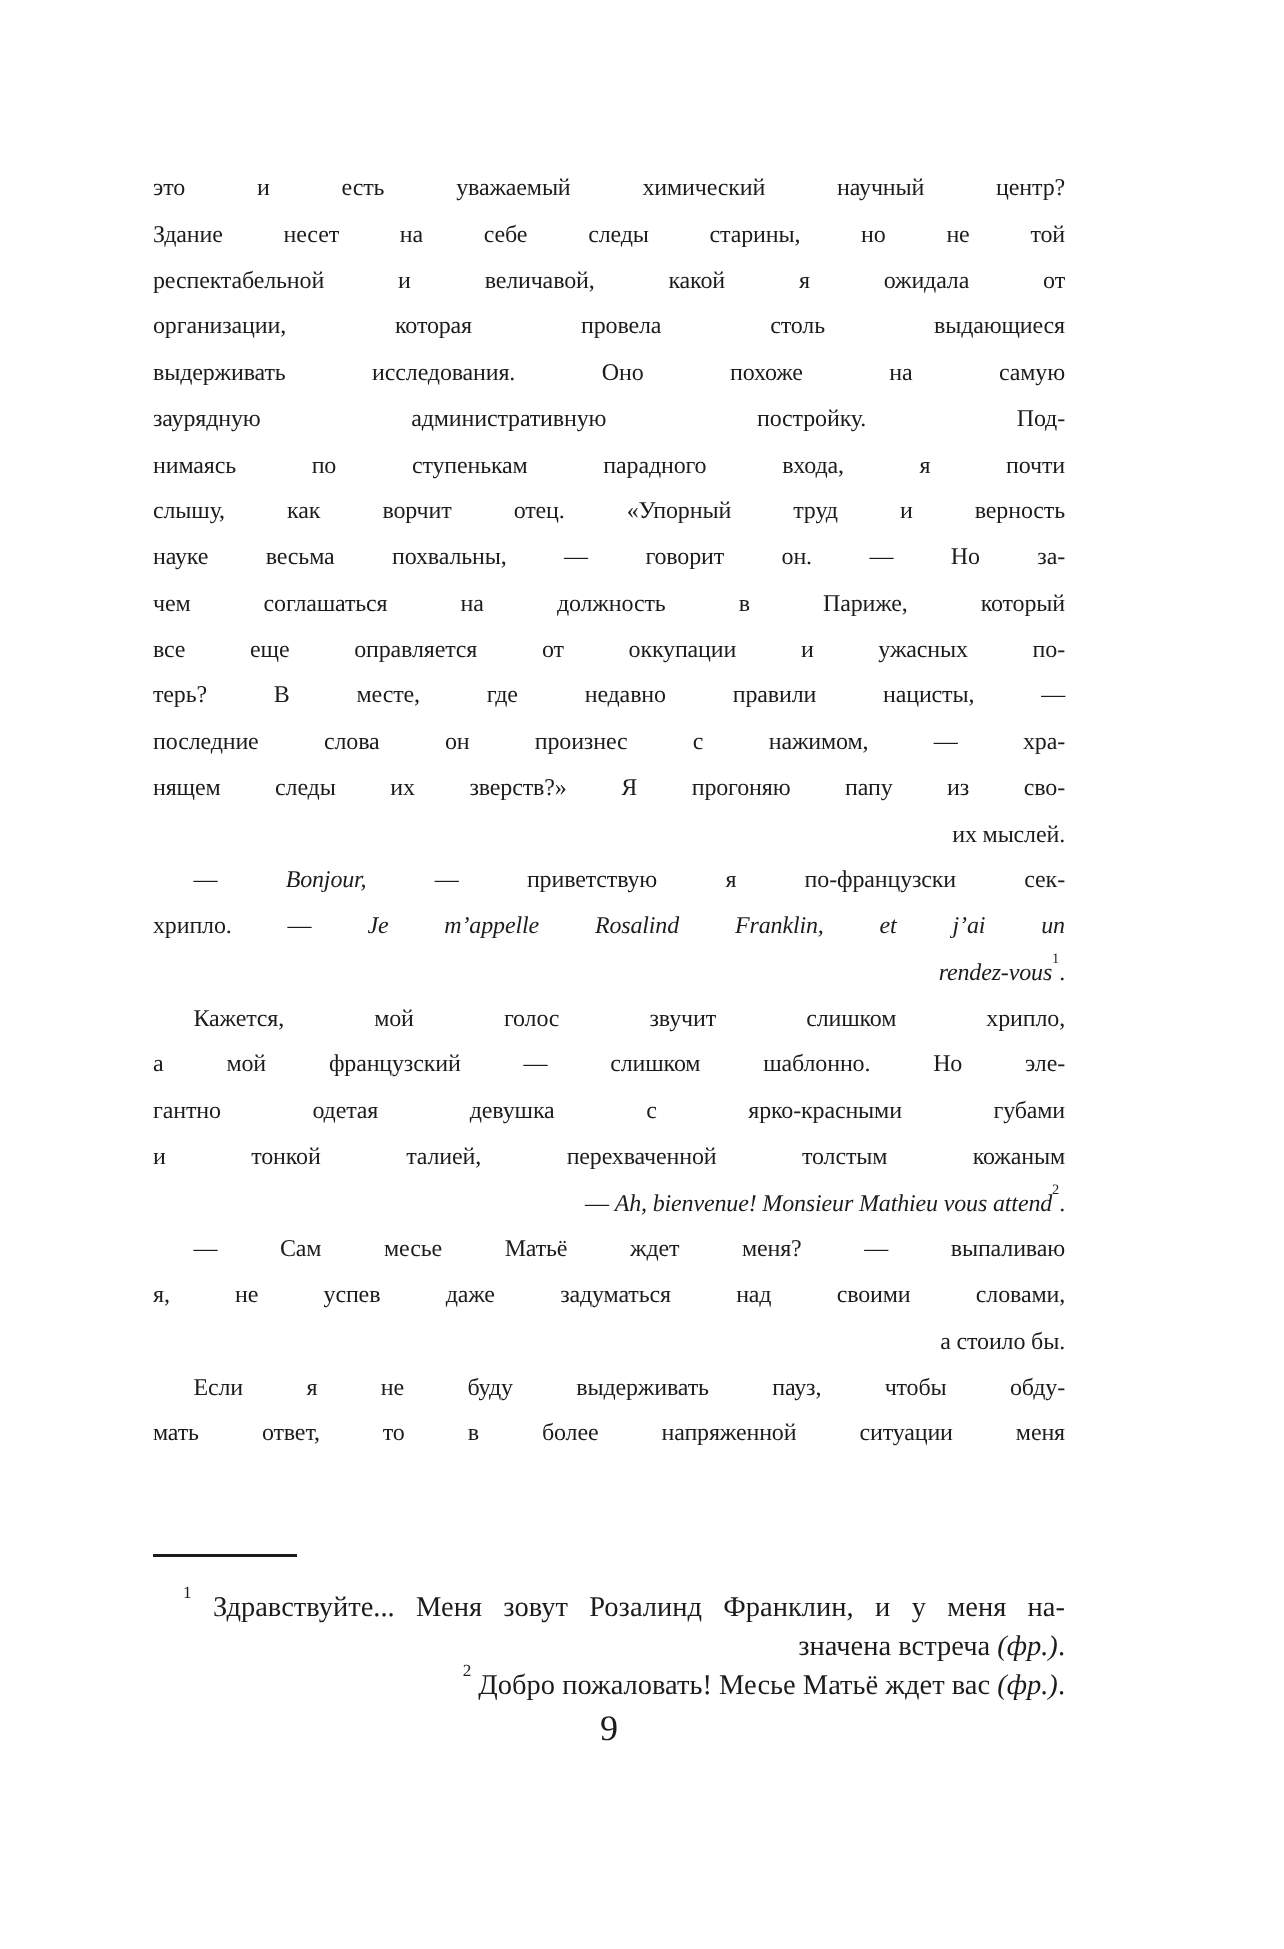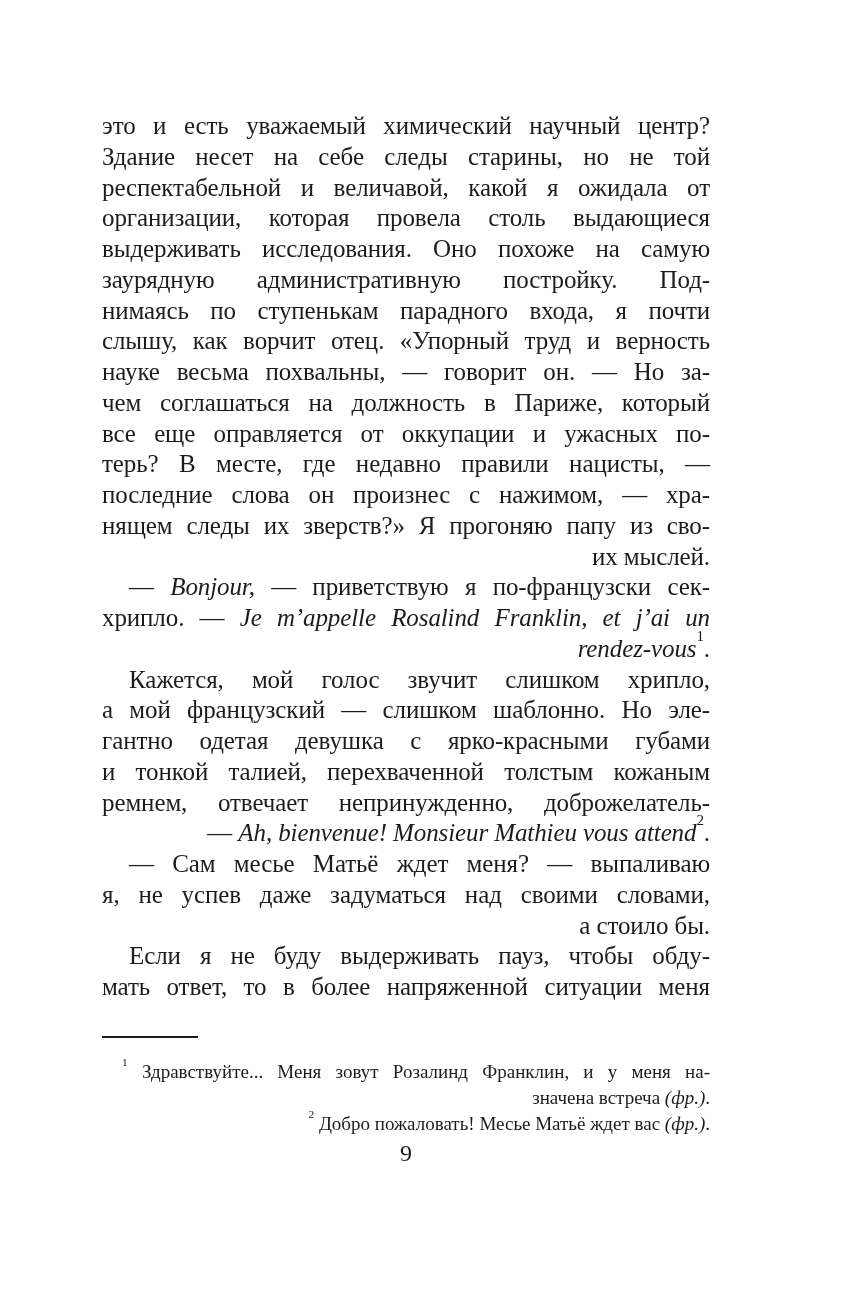--- a/index.html
+++ b/index.html
@@ -10,21 +10,21 @@
     background: #ffffff;
     font-family: "Liberation Serif", "DejaVu Serif", serif;
     color: #1c1c1e;
     overflow: hidden;
   }
   .main-text {
     position: absolute;
     left: 102px;
     top: 111px;
     width: 608px;
-    font-size: 25px;
+    font-size: 16px;
     letter-spacing: -0.1px;
   }
   .line {
     line-height: 30.75px;
     text-align: right;
     white-space: normal;
   }
   .line.j {
     text-align: justify;
     text-align-last: justify;
@@ -86,21 +86,20 @@
       <div class="line j"><span>последние слова он произнес с нажимом, — хра-</span></div>
       <div class="line j"><span>нящем следы их зверств?» Я прогоняю папу из сво-</span></div>
       <div class="line"><span>их мыслей.</span></div>
       <div class="line j ind"><span>— </span><i>Bonjour,</i><span> — приветствую я по-французски сек-</span></div>
       <div class="line j"><span>хрипло. — </span><i>Je m’appelle Rosalind Franklin, et j’ai un</i></div>
       <div class="line"><i>rendez-vous</i><sup>1</sup><span>.</span></div>
       <div class="line j ind"><span>Кажется, мой голос звучит слишком хрипло,</span></div>
       <div class="line j"><span>а мой французский — слишком шаблонно. Но эле-</span></div>
       <div class="line j"><span>гантно одетая девушка с ярко-красными губами</span></div>
       <div class="line j"><span>и тонкой талией, перехваченной толстым кожаным</span></div>
-      <div class="line j"><span>ремнем, отвечает непринужденно, доброжелатель-</span></div>
       <div class="line ind"><span>— </span><i>Ah, bienvenue! Monsieur Mathieu vous attend</i><sup>2</sup><span>.</span></div>
       <div class="line j ind"><span>— Сам месье Матьё ждет меня? — выпаливаю</span></div>
       <div class="line j"><span>я, не успев даже задуматься над своими словами,</span></div>
       <div class="line"><span>а стоило бы.</span></div>
       <div class="line j ind"><span>Если я не буду выдерживать пауз, чтобы обду-</span></div>
       <div class="line j"><span>мать ответ, то в более напряженной ситуации меня</span></div>
     </div>
   <div class="footnote-rule"></div>
   <div class="footnotes" id="footnotes">
       <div class="line j ind"><sup>1</sup><span> Здравствуйте... Меня зовут Розалинд Франклин, и у меня на-</span></div>

